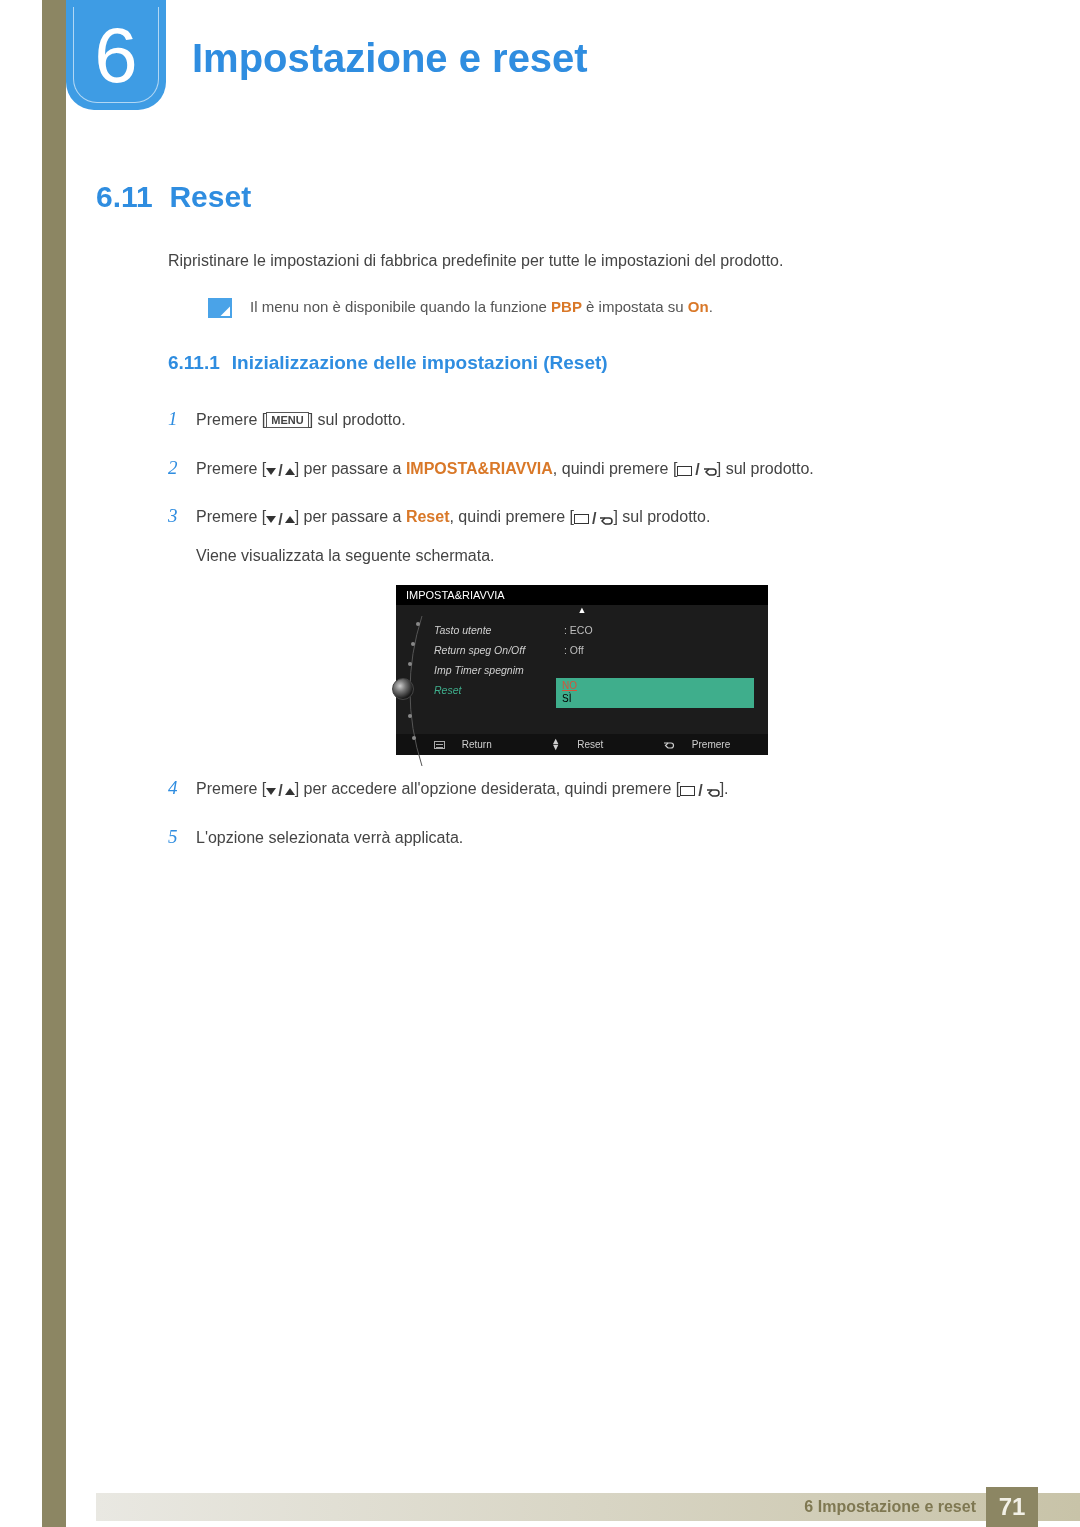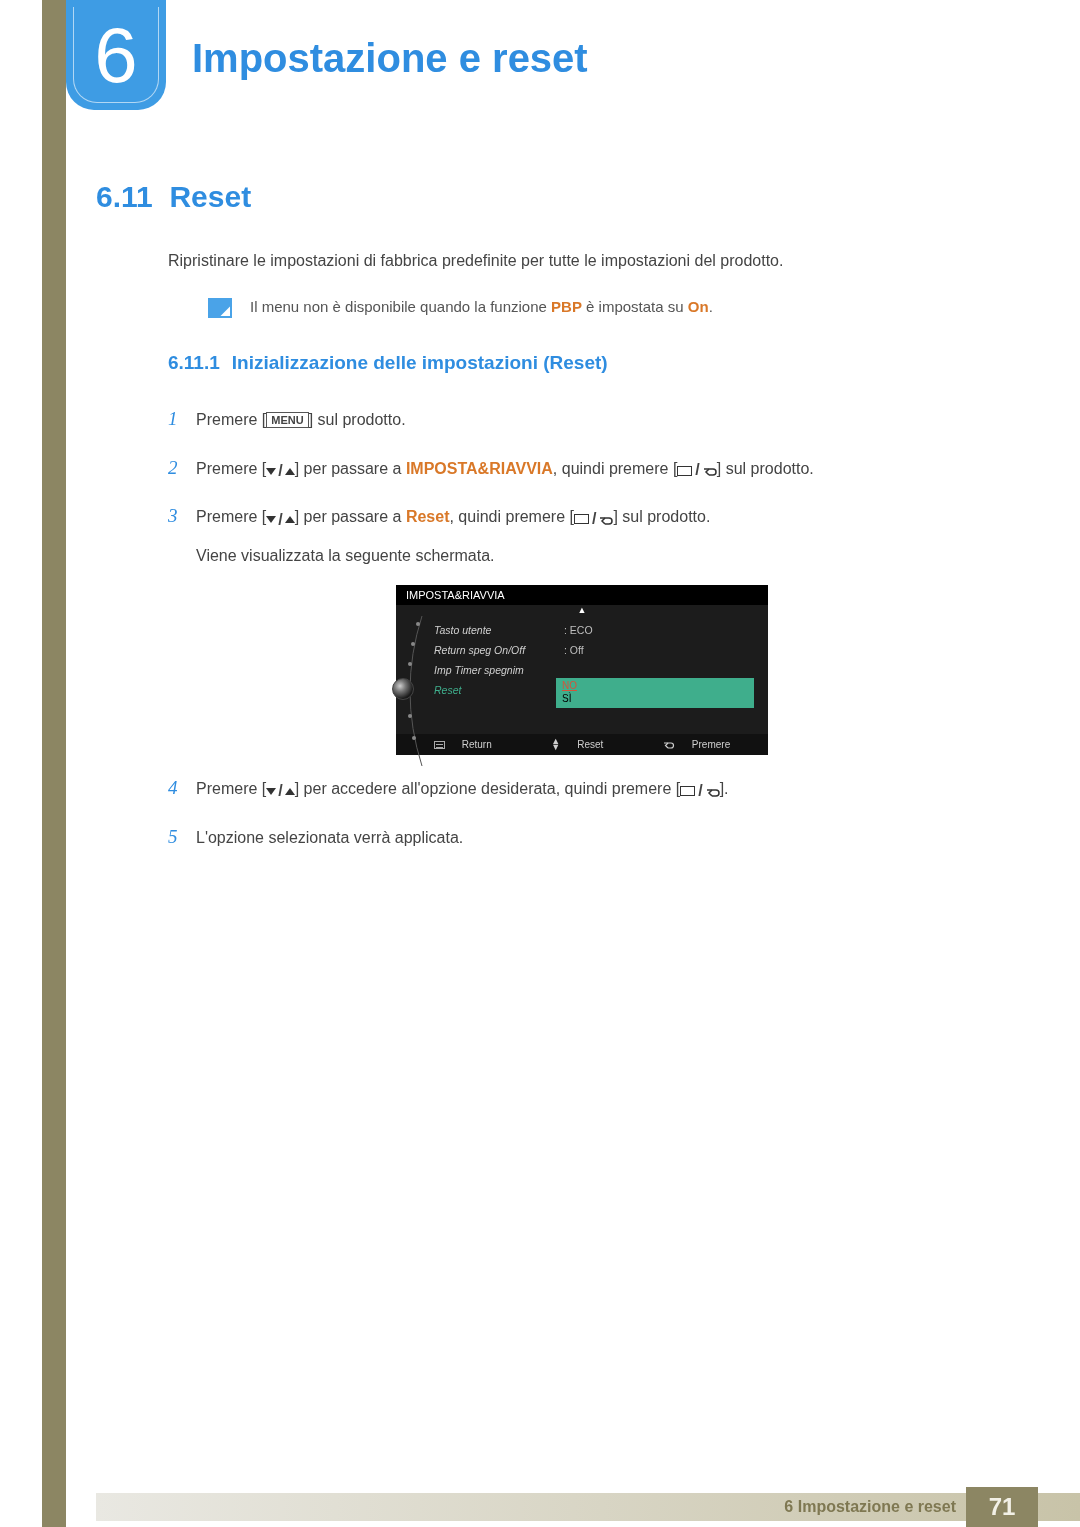--- a/index.html
+++ b/index.html
@@ -340,21 +340,21 @@
     font-weight: bold;
     margin-right: 10px;
     z-index: 2;
   }
   .footer-page-box {
     position: relative;
     background: #8c8663;
     color: #f2f0e6;
     font-size: 24px;
     font-weight: bold;
-    width: 72px;
+    width: 52px;
     display: flex;
     align-items: center;
     justify-content: center;
     margin-right: 42px;
     z-index: 2;
   }
 </style>
 </head>
 <body>
 

